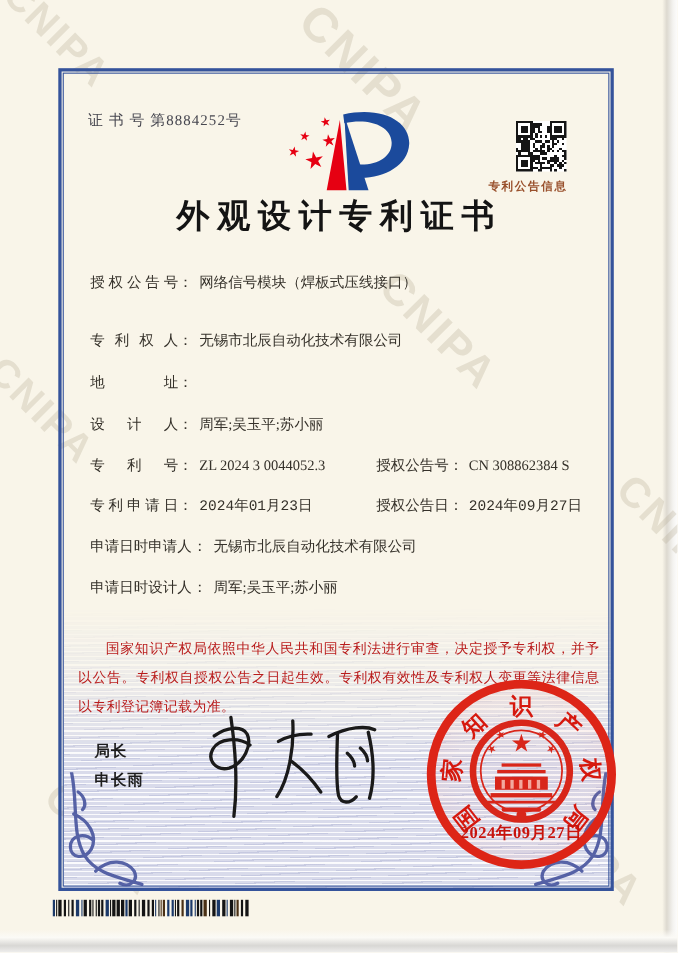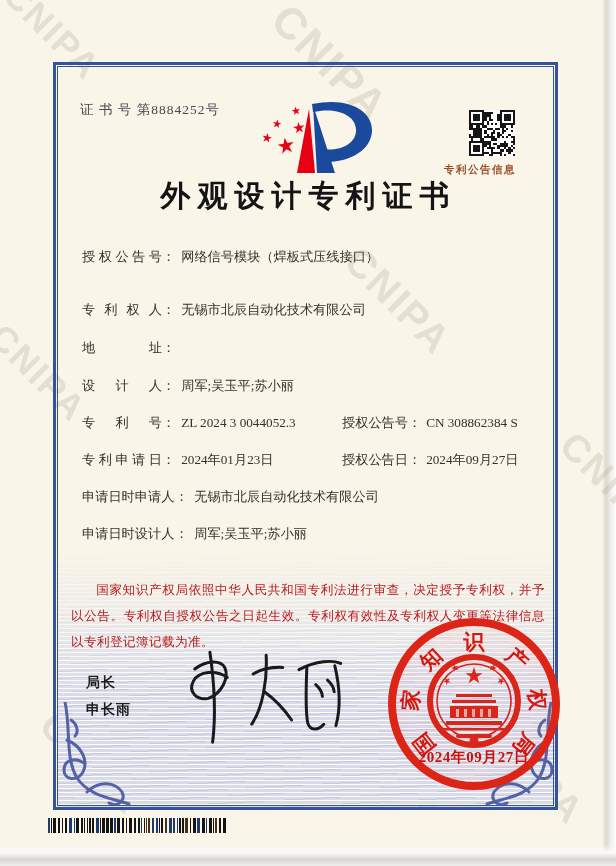--- a/index.html
+++ b/index.html
@@ -397,21 +397,21 @@
   <div class="row" style="top:414px;">
     <span class="lab">专利号</span>
       <span class="colon">：</span>
       <span class="val">ZL 2024 3 0044052.3</span>
     <span class="rt">
         <span>授权公告号</span>
         <span class="colon">：</span>
         <span class="val">CN 308862384 S</span>
       </span>
   </div>
-  <div class="row" style="top:451px;">
+  <div class="row" style="top:451px;font-family:Liberation Mono, monospace;">
     <span class="lab">专利申请日</span>
       <span class="colon">：</span>
       <span class="val">2024年01月23日</span>
     <span class="rt">
         <span>授权公告日</span>
         <span class="colon">：</span>
         <span class="val">2024年09月27日</span>
       </span>
   </div>
   <div class="row" style="top:488px;">

